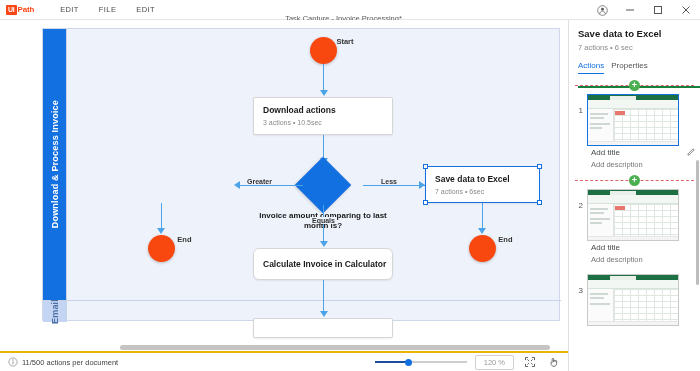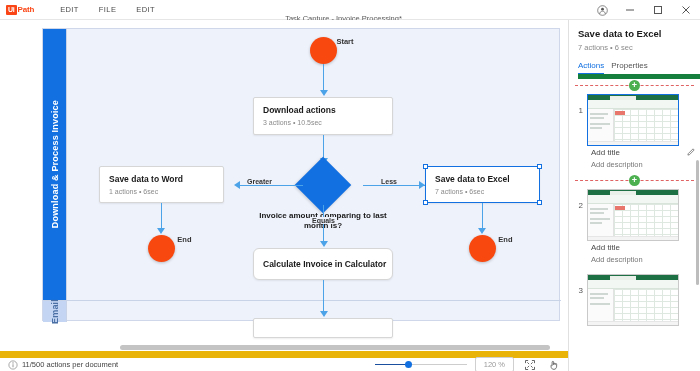--- a/index.html
+++ b/index.html
@@ -157,21 +157,21 @@
     background: #ffffff; border-left: 1px solid #e0e0e0;
     overflow: hidden;
   }
   .rp-title {
     font-size: 9.5px; font-weight: bold; color: #1a1a1a;
     margin: 8px 0 0 9px;
   }
   .rp-sub { font-size: 7.5px; color: #8a8a8a; margin: 4px 0 1px 9px; }
   .rp-tabs {
     display: flex; gap: 7px; margin: 9px 0 0 9px;
-    border-bottom: 5px solid #15803d; padding-bottom: 0;
+    border-bottom: 2px solid #15803d; padding-bottom: 12px;
   }
   .rp-tab {
     font-size: 8px; color: #555; padding-bottom: 3px; cursor: pointer;
   }
   .rp-tab.active {
     color: #1270e0; border-bottom: 1.5px solid #1270e0; font-weight: normal;
   }
   .rp-list { position: absolute; left: 0; top: 58px; right: 0; bottom: 0; }
   .add-divider {
     position: relative; height: 14px; margin: 0 6px;
@@ -208,21 +208,21 @@
   .ai-desc { font-size: 7.5px; color: #777; margin: 3px 0 0 16px; cursor: pointer; }
   .ai-edit { position: absolute; right: 5px; bottom: 12px; cursor: pointer; }
   .rp-scrollbar {
     position: absolute; right: 1px; top: 140px; width: 3px; height: 125px;
     background: #bdbdbd; border-radius: 2px; cursor: pointer;
   }
 
   
   .statusbar {
     position: absolute; left: 0; bottom: 0; width: 568px; height: 20px;
-    background: #fff; border-top: 7px solid #eab308;
+    background: #fff; border-top: 2px solid #eab308;
     display: flex; align-items: center; margin-top: 24px;
   }
   .status-left { display: flex; align-items: center; gap: 4px; margin-left: 8px; }
   .status-text { font-size: 7.5px; color: #444; }
   .zoom-group {
     position: absolute; right: 6px; display: flex; align-items: center; gap: 8px;
   }
   .slider { position: relative; width: 92px; height: 10px; cursor: pointer; }
   .slider-track {
     position: absolute; left: 0; top: 4px; width: 92px; height: 1.5px; background: #cdcdcd;
@@ -322,24 +322,20 @@
           <div class="edge-label" style="left:178px; top:149px;">Greater</div>
 
           <div class="conn conn-h" style="left:296px; top:155.5px; width:62px;"></div>
           <div class="arrow-r" style="left:352px; top:152.2px;"></div>
           <div class="edge-label" style="left:312px; top:149px;">Less</div>
 
           <div class="conn conn-v" style="left:255.8px; top:176px; height:38px;"></div>
           <div class="arrow-d" style="left:252.5px; top:212px;"></div>
           <div class="edge-label" style="left:243px; top:188px;">Equals</div>
 
-          <div class="node" style="left:32px; top:137px; width:125px; height:37px;">
-            <div class="node-title">Save data to Word</div>
-            <div class="node-sub">1 actions  •  6sec</div>
-          </div>
           <div class="conn conn-v" style="left:93.5px; top:174px; height:27px;"></div>
           <div class="arrow-d" style="left:90.2px; top:199px;"></div>
           <div class="terminator" style="left:81px; top:206px;"></div>
           <div class="term-label" style="left:64.5px; top:206px;">End</div>
 
           <div class="node selected" style="left:358px; top:137px; width:115px; height:37px;">
             <div class="node-title">Save data to Excel</div>
             <div class="node-sub">7 actions  •  6sec</div>
             <div class="handle h-tl"></div>
             <div class="handle h-tr"></div>

